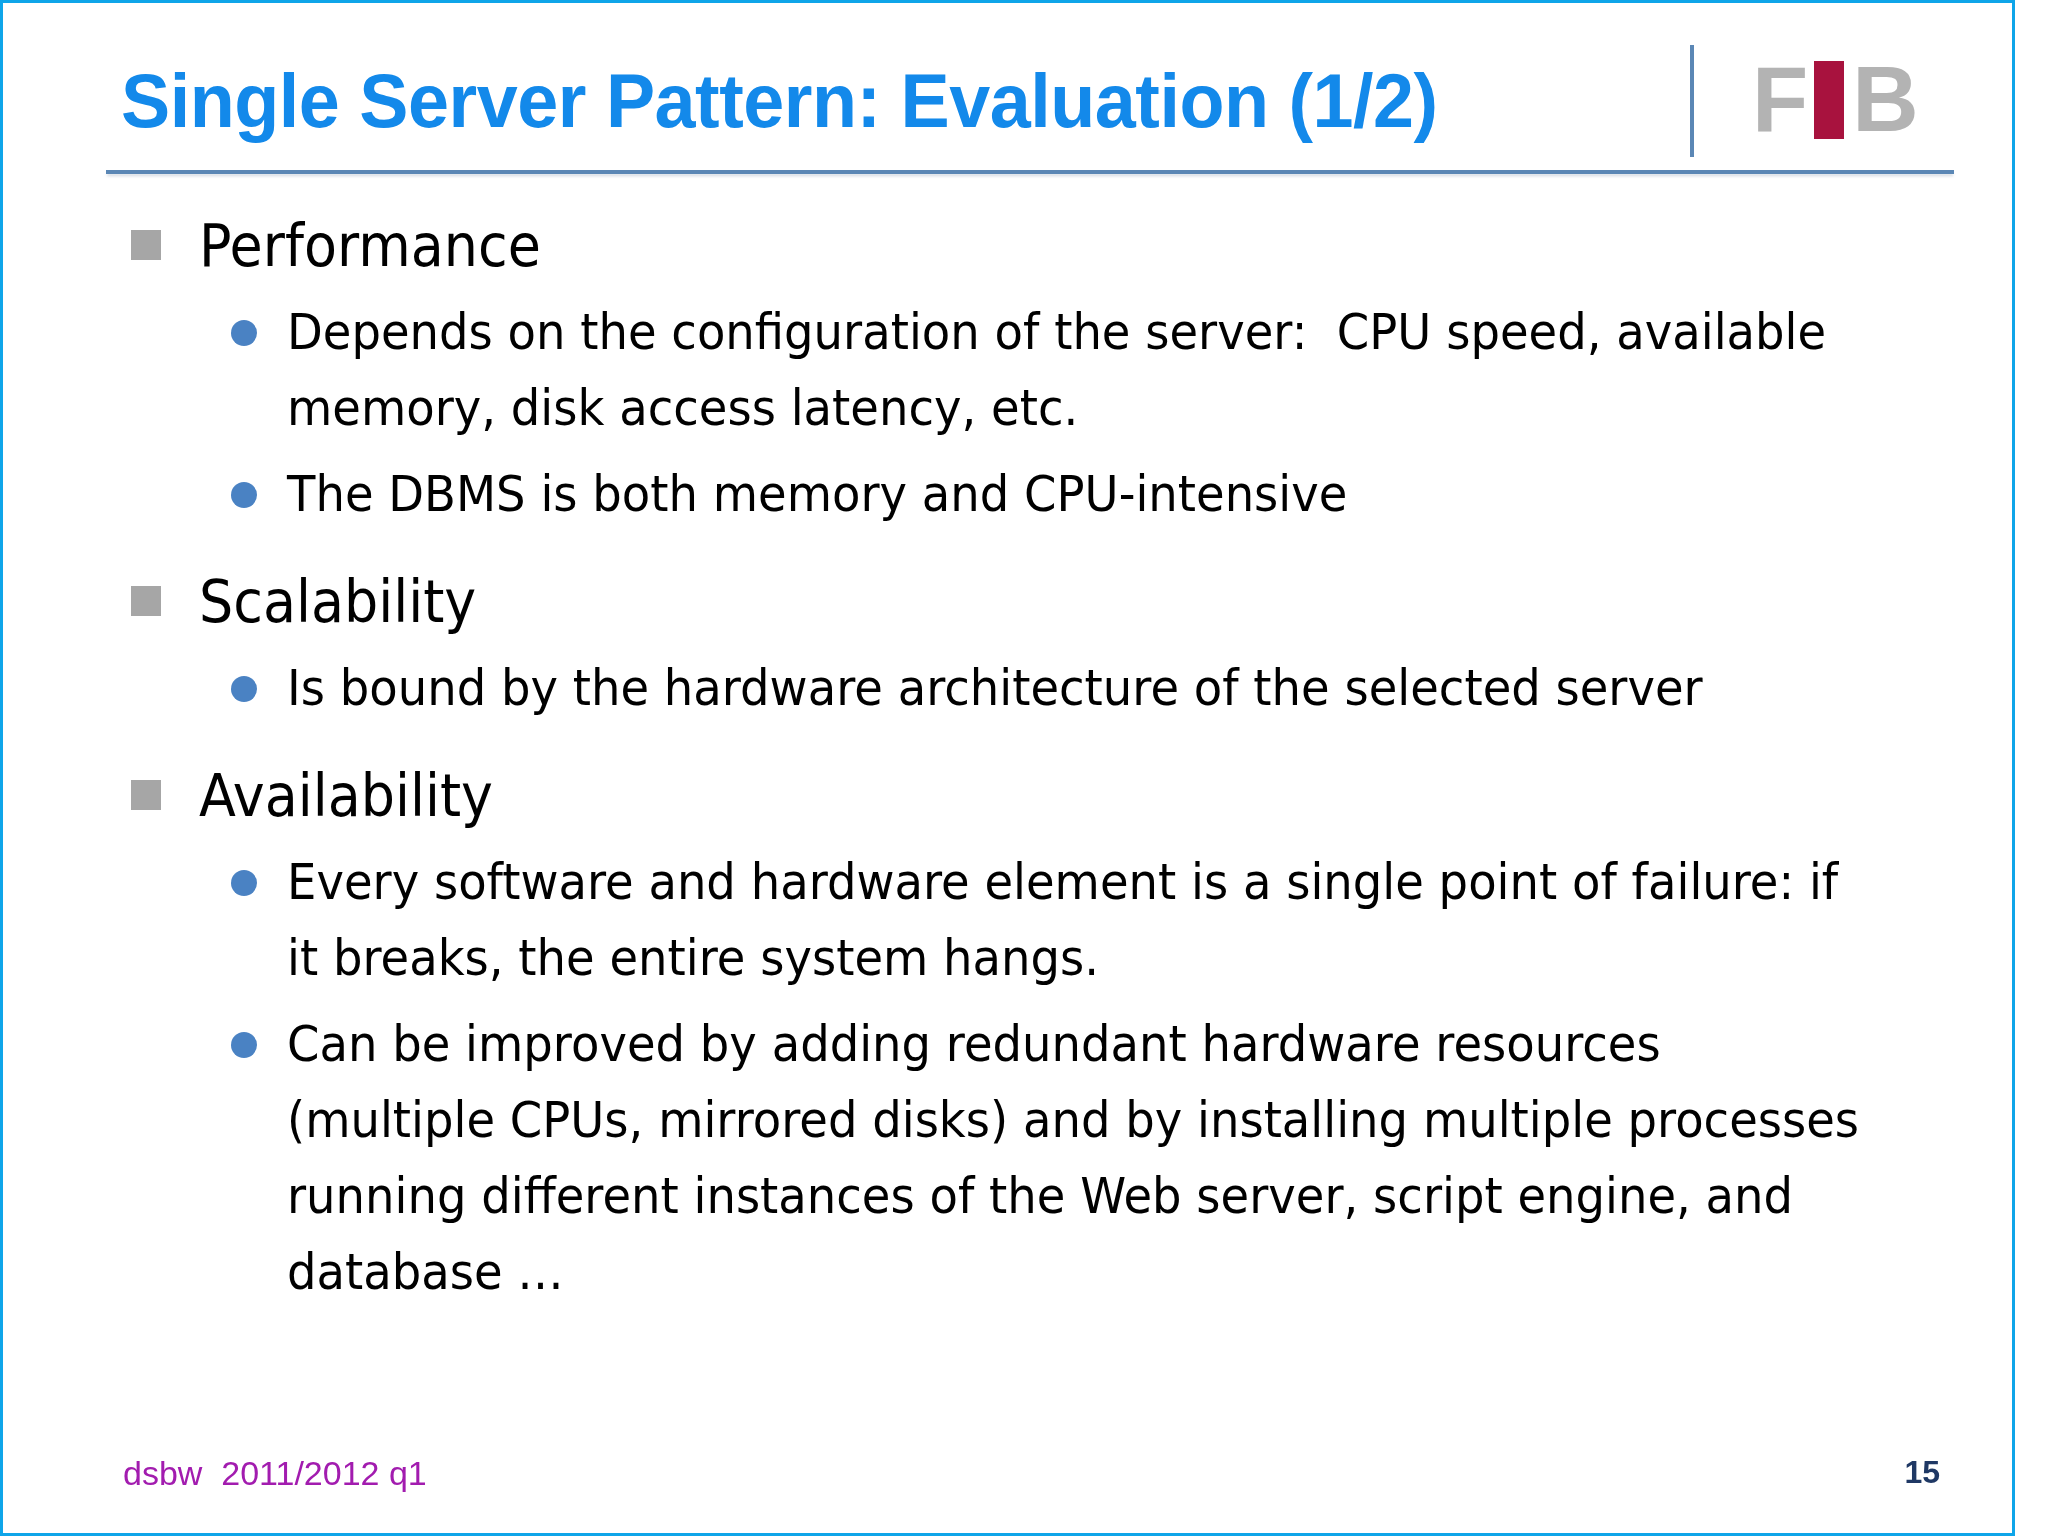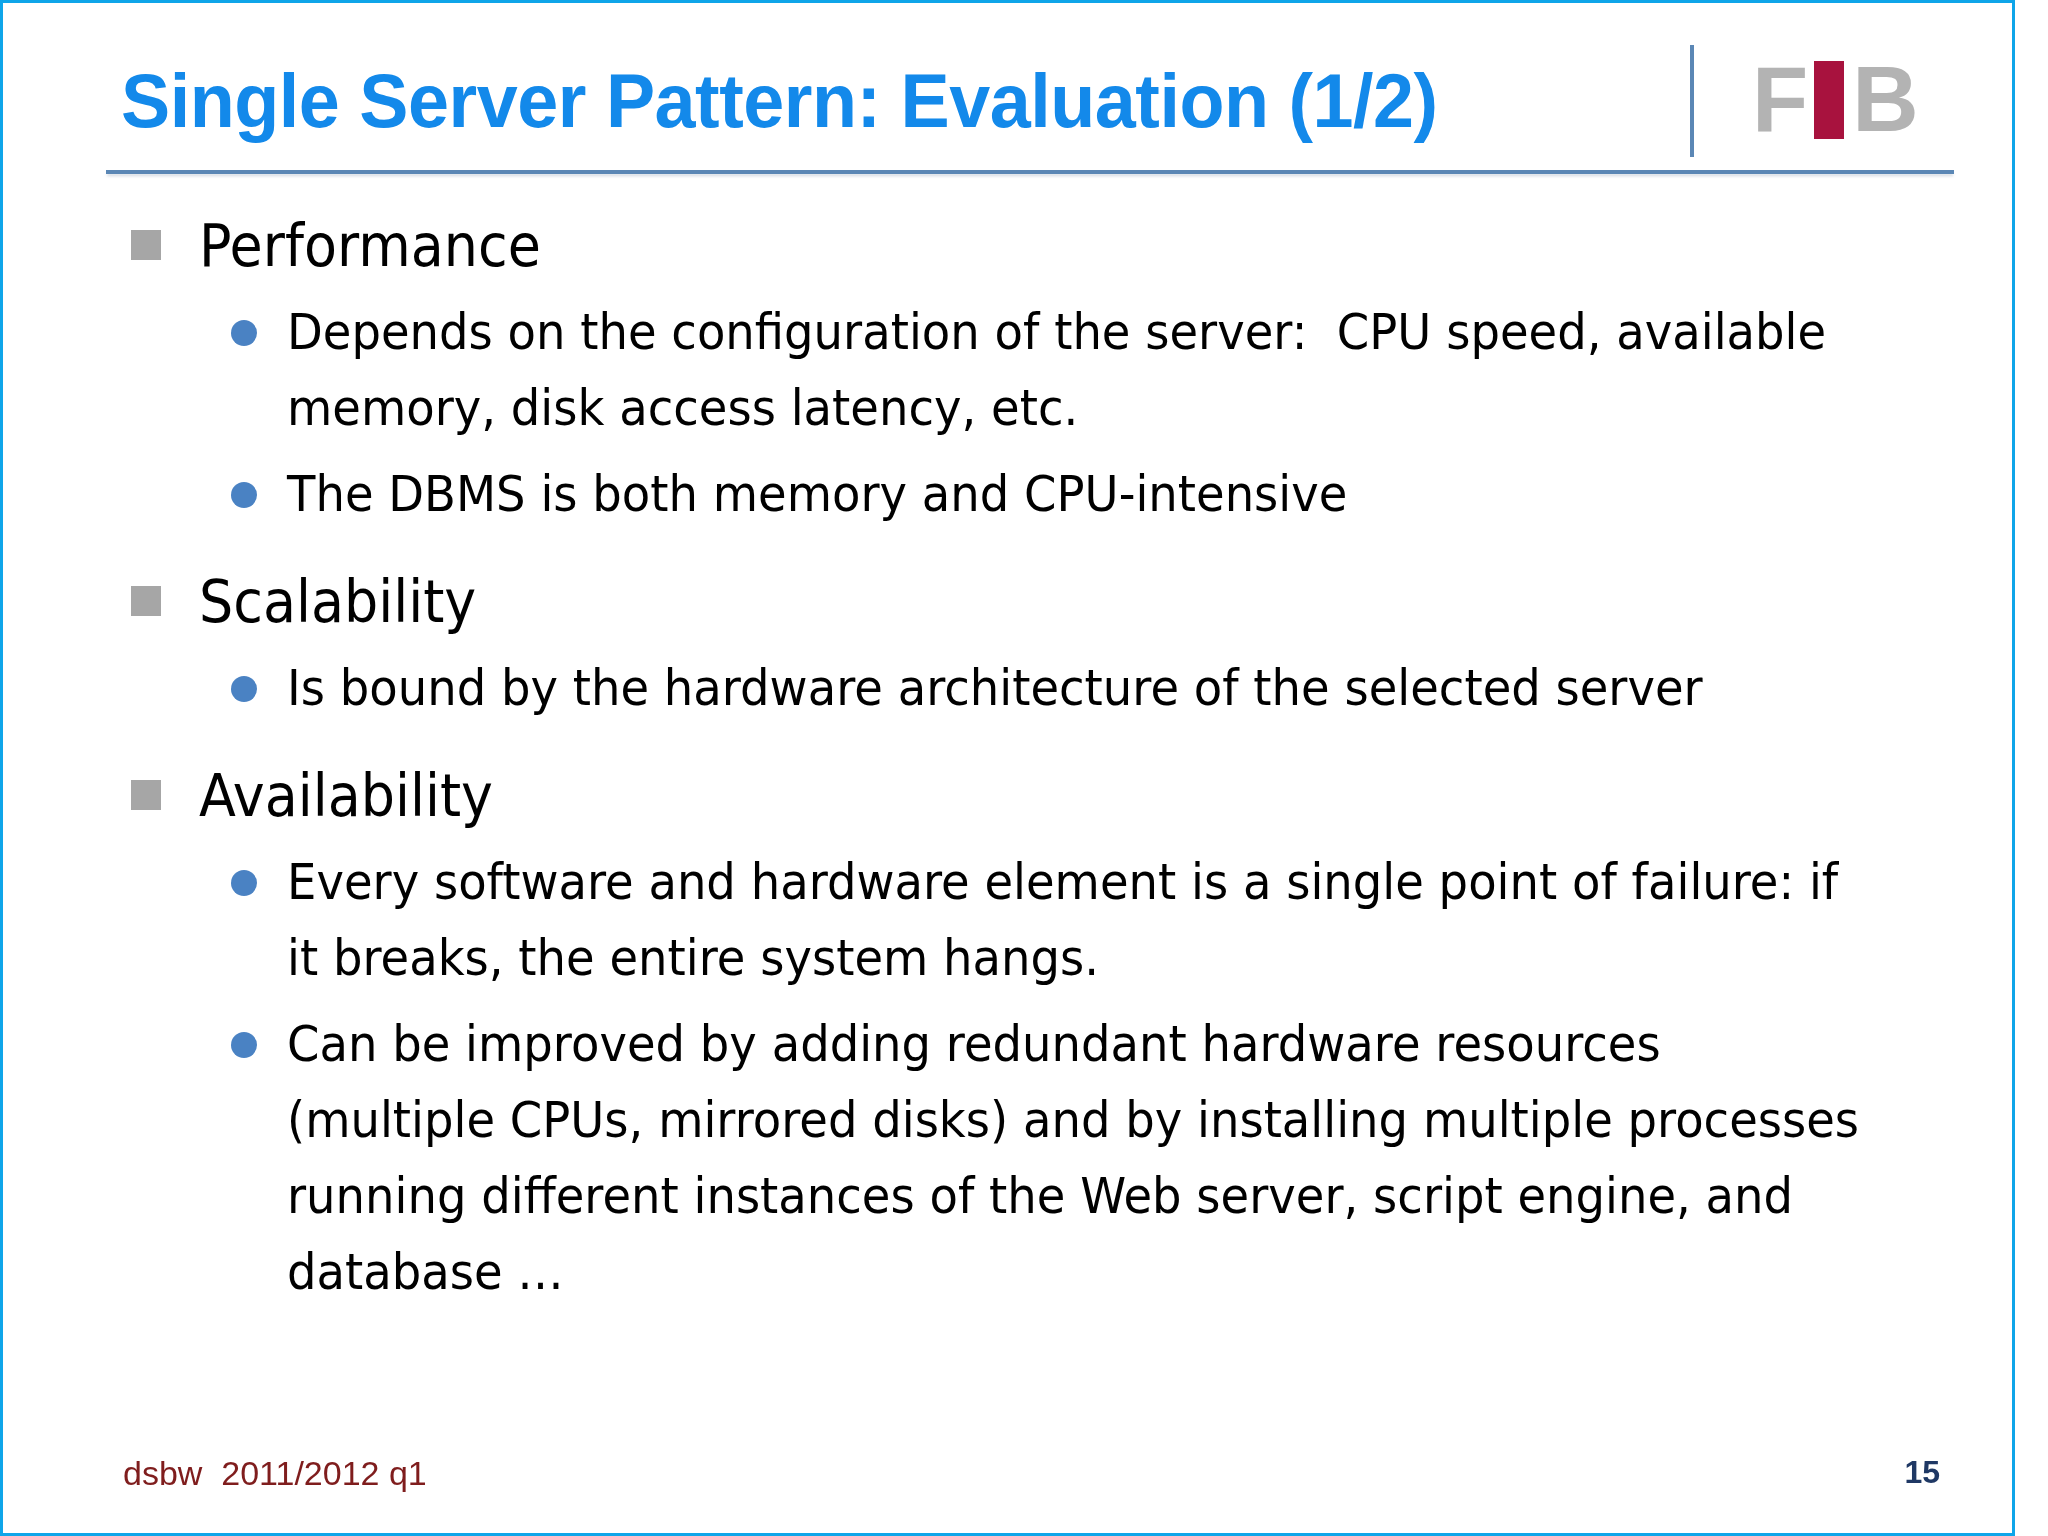--- a/index.html
+++ b/index.html
@@ -164,21 +164,21 @@
   .gap-after-group { height: 32px; }
 
   
   #footer-left {
     position: absolute;
     left: 120px;
     bottom: 40px;
     font-family: "Liberation Sans", sans-serif;
     font-size: 34px;
     line-height: 40px;
-    color: #7f1d1d;
+    color: #a21caf;
     white-space: pre;
   }
   #footer-page {
     position: absolute;
     right: 72px;
     bottom: 42px;
     font-family: "Liberation Sans", sans-serif;
     font-weight: bold;
     font-size: 32px;
     line-height: 38px;

